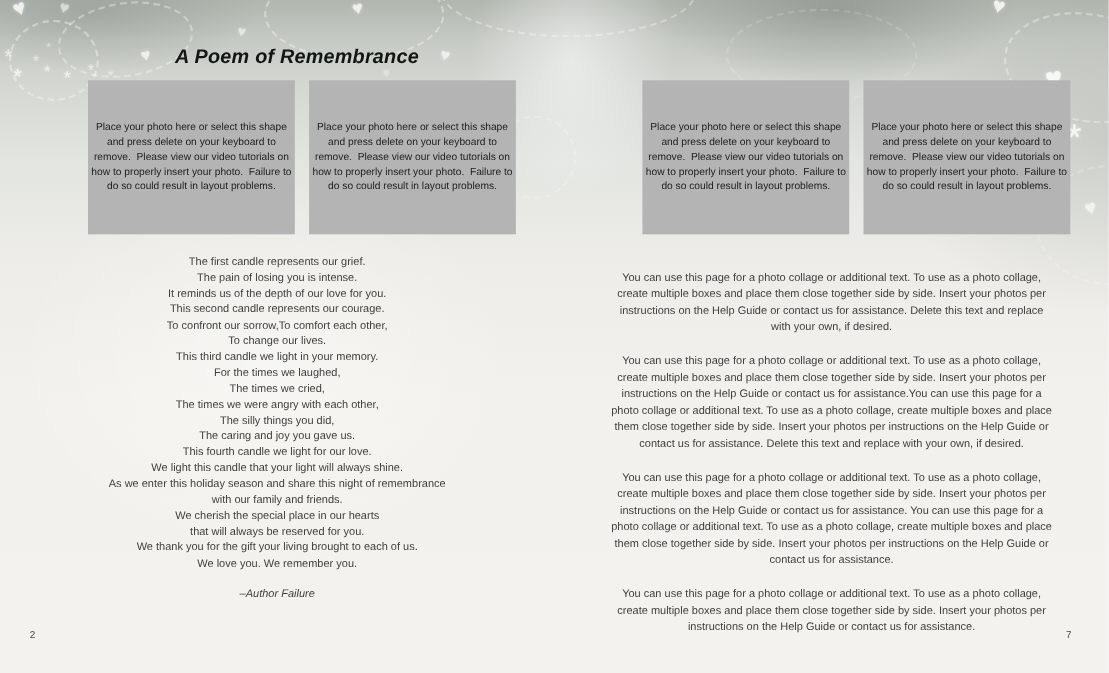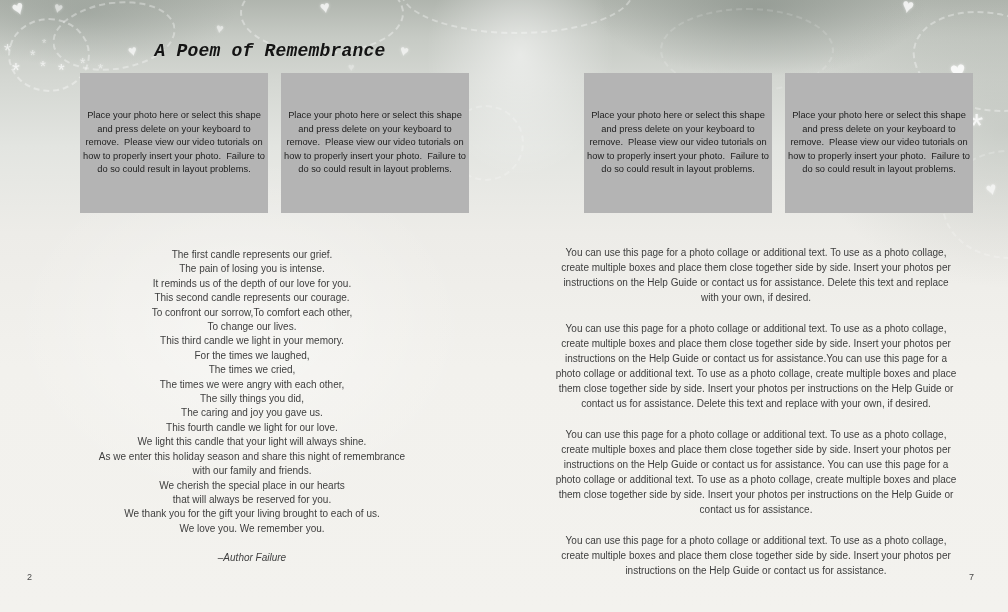--- a/index.html
+++ b/index.html
@@ -18,35 +18,35 @@
   .dc{position:absolute;border:2px dashed rgba(255,255,255,.65);border-radius:50%;}
   .heart,.flower{
     position:absolute;color:rgba(255,255,255,.92);line-height:1;
     text-shadow:0 0 3px rgba(255,255,255,.7);user-select:none;
   }
   .page{position:absolute;top:0;width:504px;height:612px;}
   .page.left{left:0;}
   .page.right{left:504px;}
   .title{
     position:absolute;top:40px;left:0;right:0;margin:0;text-align:center;
-    font-family:Liberation Mono, monospace;font-style:italic;font-weight:bold;
+    font-family:Liberation Sans, sans-serif;font-style:italic;font-weight:bold;
     font-size:18px;line-height:22px;color:#141414;letter-spacing:.2px;
   }
   .page.left  .title{left:36px;}
   .page.right .title{left:6px;}
   .boxes{position:absolute;top:73px;left:35px;right:35px;height:140px;display:flex;gap:13px;padding-left:45px;}
   .photo-box{
     flex:1;background:#b4b4b4;display:flex;align-items:center;justify-content:center;
   }
   .photo-box p{
     margin:0;padding:0 3px;font-size:9.3px;line-height:13.4px;color:#1d1d1d;
     text-align:center;white-space:pre-wrap;
   }
   .poem-wrap{position:absolute;top:232px;left:0;right:0;text-align:center;color:#3e3e3e;}
-  .poem{white-space:pre-line;font-size:10px;line-height:14.4px;margin:16px;}
+  .poem{white-space:pre-line;font-size:10px;line-height:14.4px;margin:0;}
   .attribution{font-style:italic;font-size:10px;margin-top:15px;}
   .paras{position:absolute;top:229px;left:50px;right:50px;text-align:center;color:#3e3e3e;}
   .paras p{margin:16px 0 14px 0;font-size:10px;line-height:15px;white-space:pre-wrap;}
   .page-num{position:absolute;top:572px;font-size:9px;color:#4a4a4a;}
   .page.left  .page-num{left:27px;}
   .page.right .page-num{right:34px;}
 </style>
 </head>
 <body>
 

